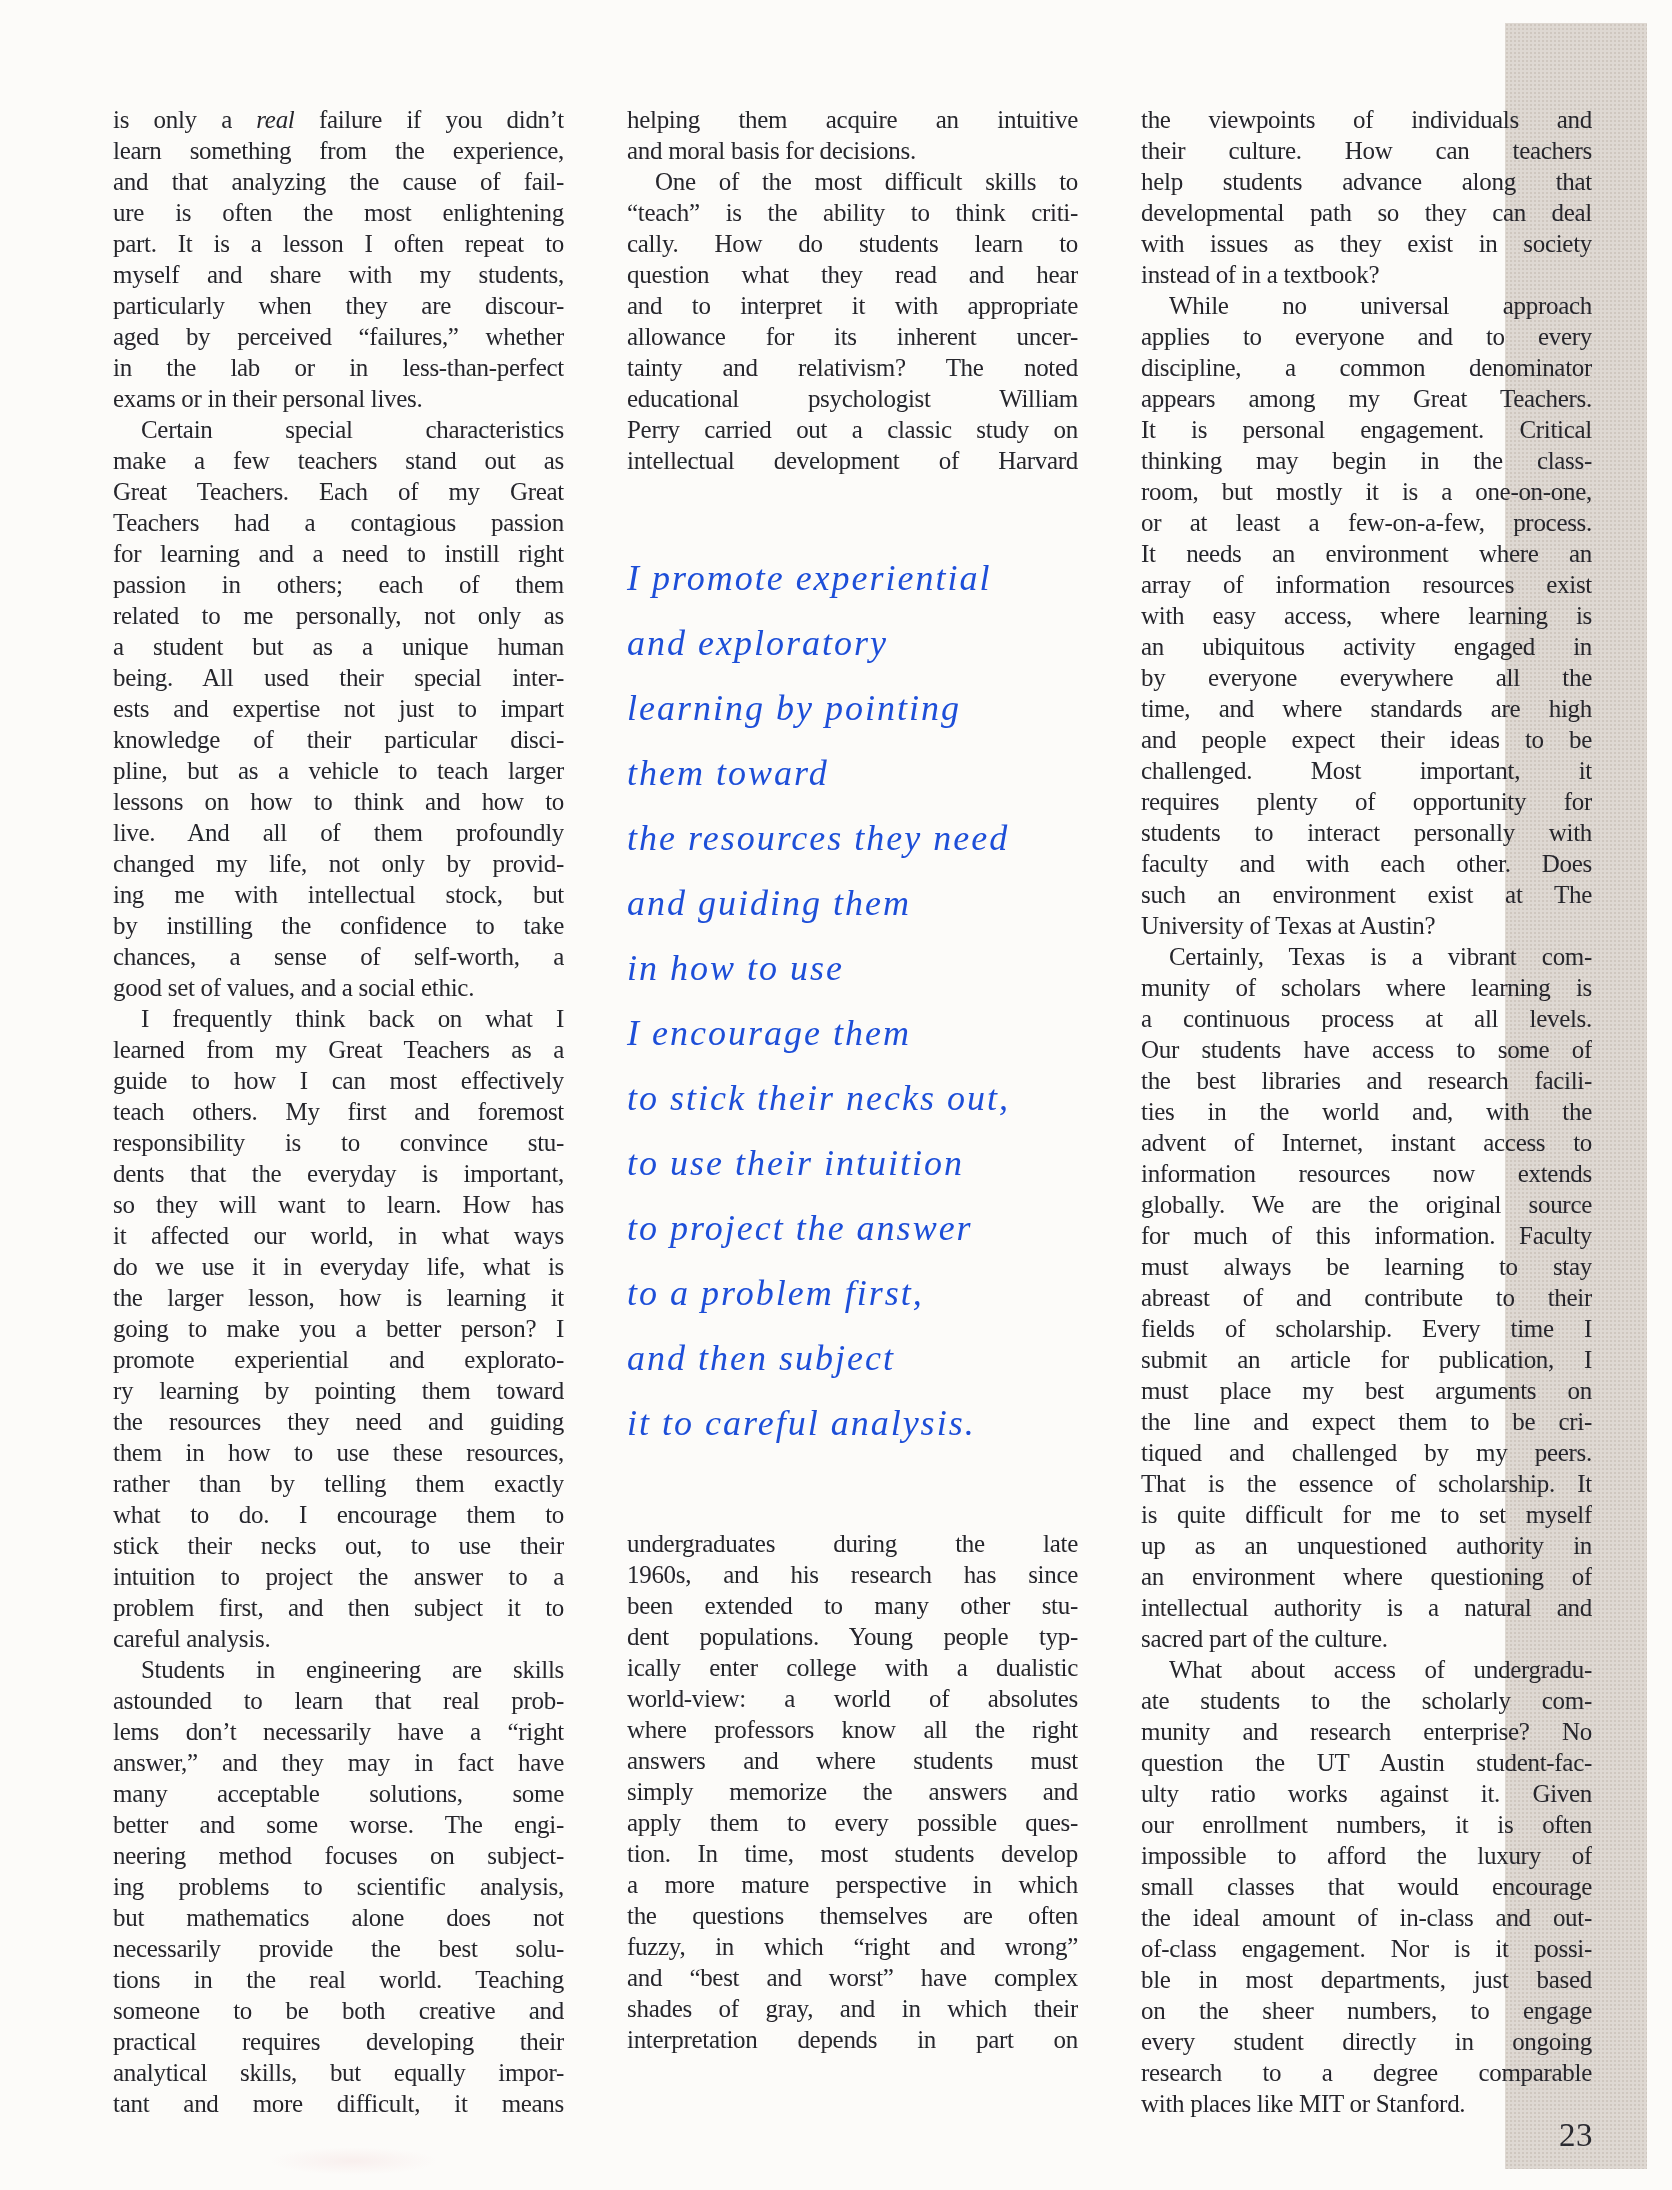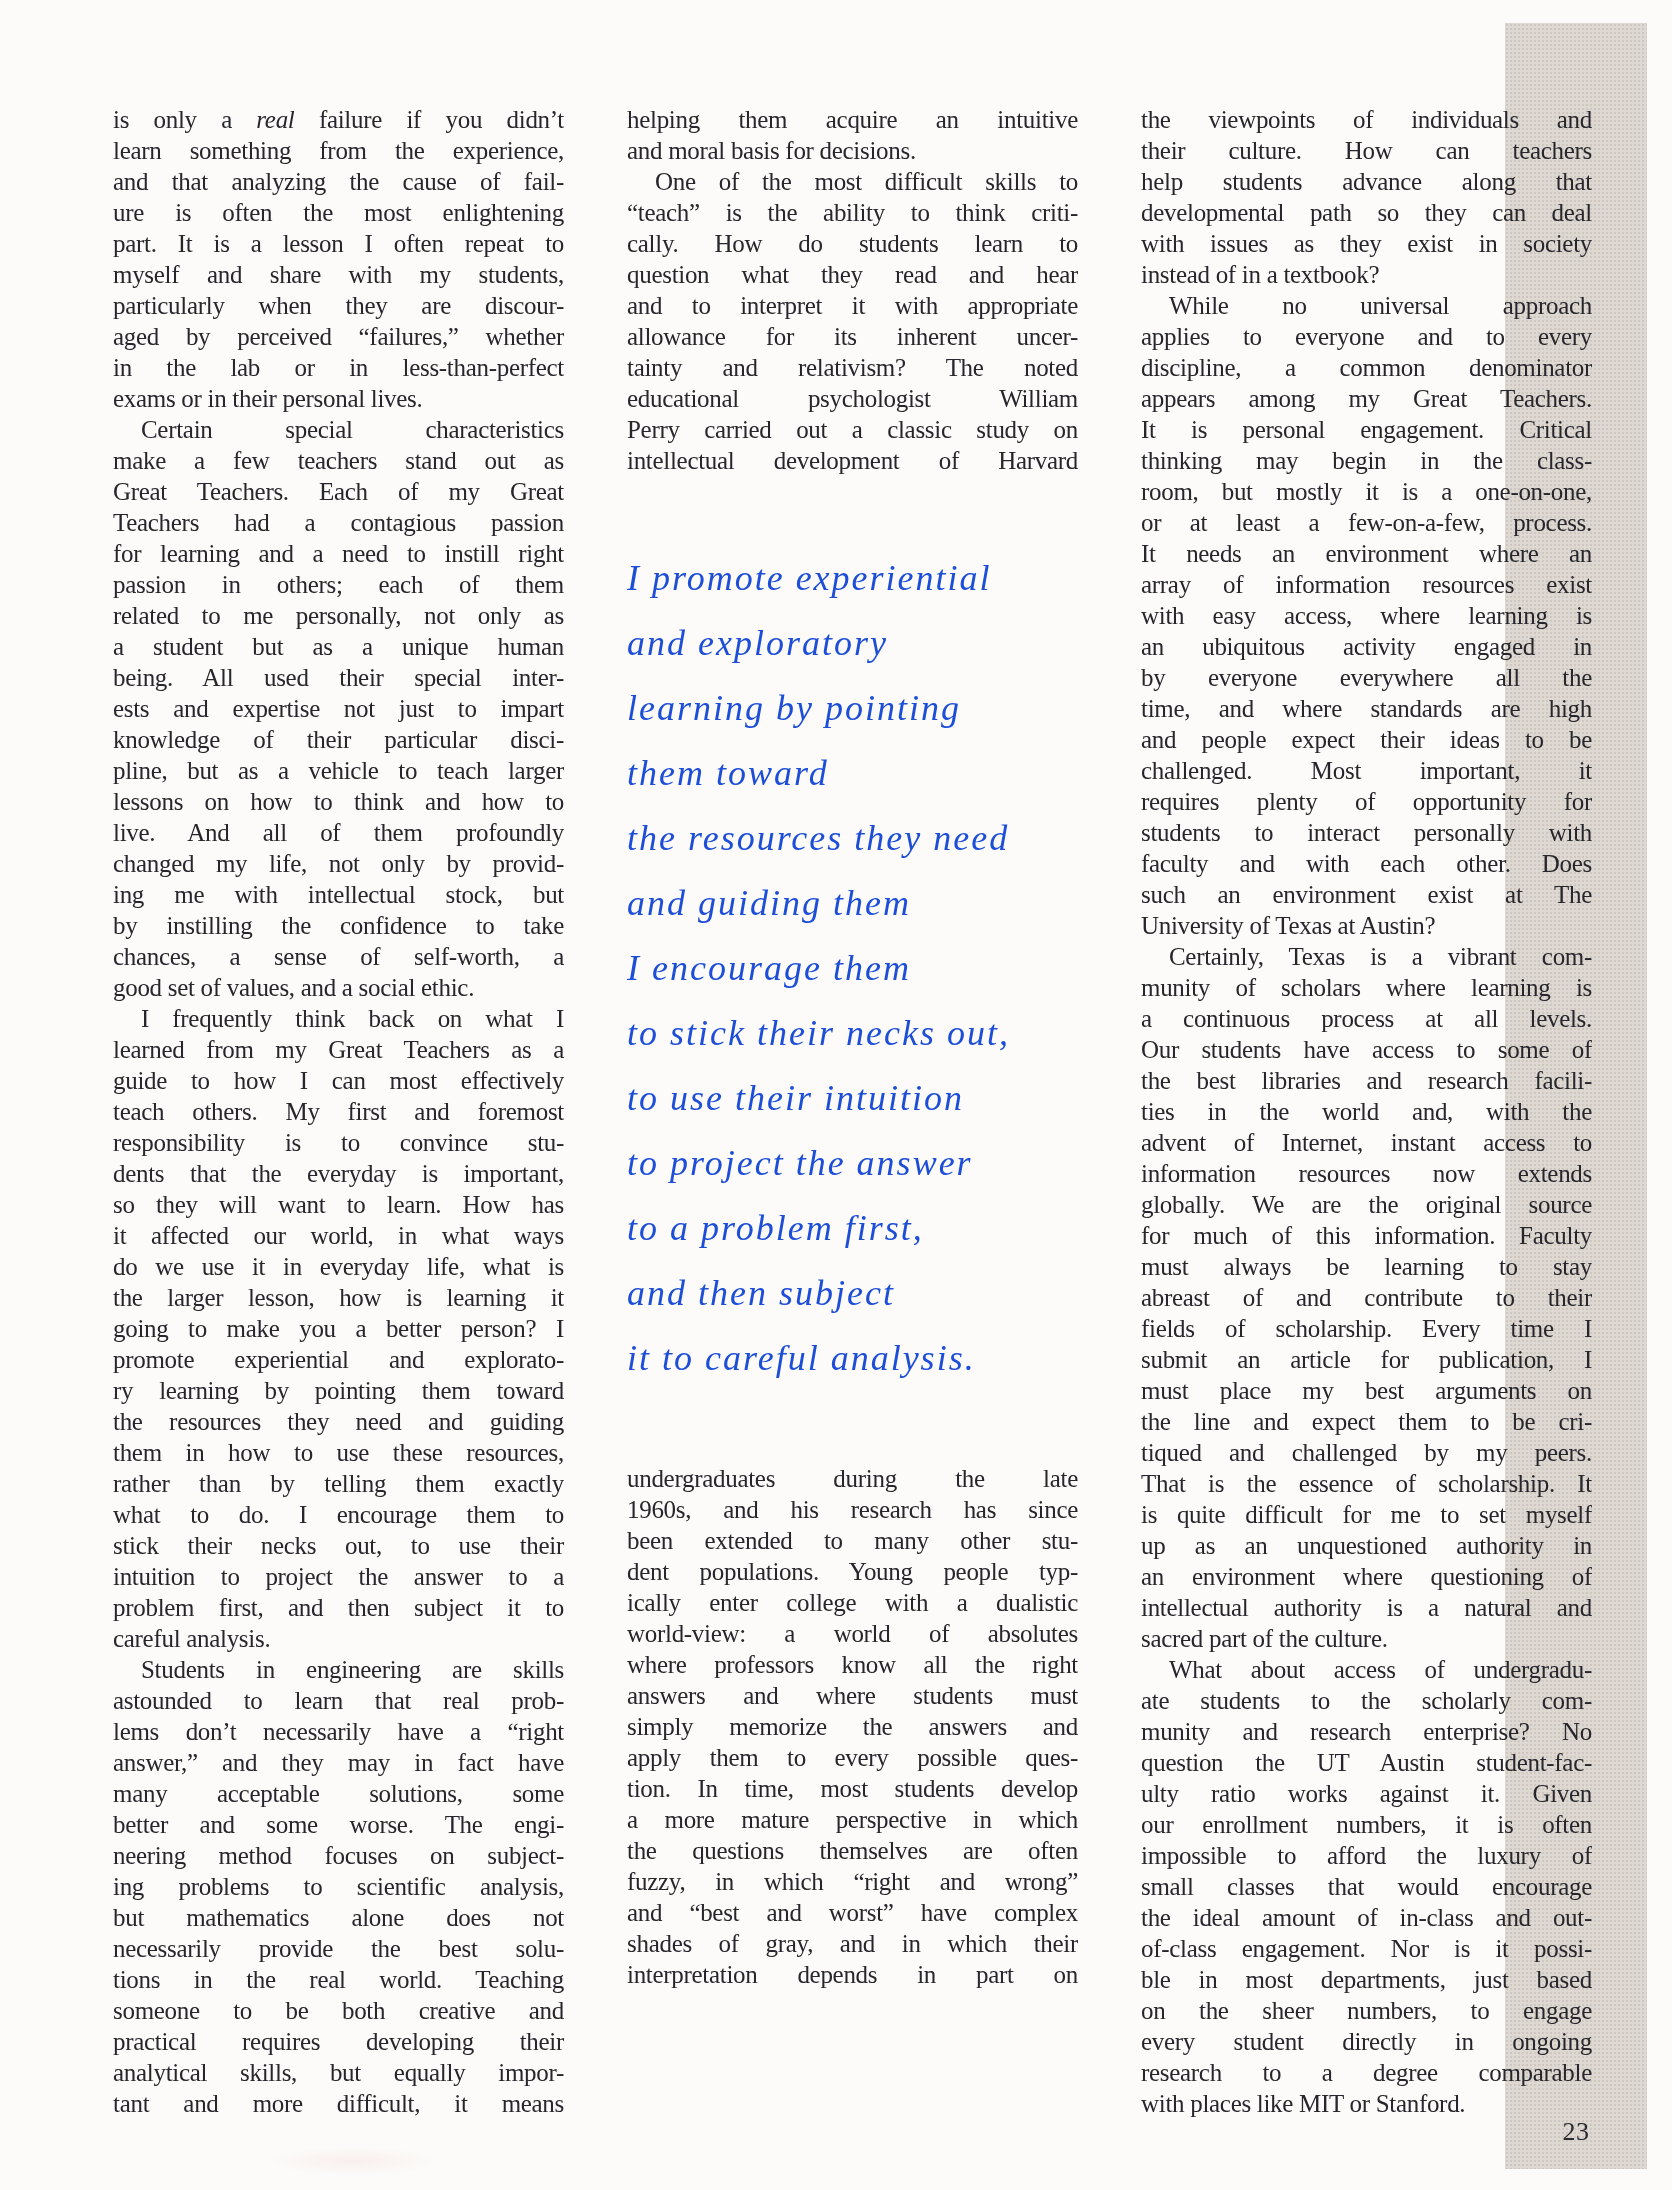--- a/index.html
+++ b/index.html
@@ -48,21 +48,21 @@
     font-size:36px;
     line-height:65px;
     letter-spacing:2px;
     color:#1d4ed8;
     font-family:"Liberation Serif", serif;
   }
   .page-number{
     position:absolute;
     left:1505px;top:2117px;width:142px;
     text-align:center;
-    font-size:26px;
+    font-size:33px;
     color:#2a2a30;
     letter-spacing:0.5px;
   }
   .smudge{
     position:absolute;
     left:269px;top:2147px;width:169px;height:28px;
     background:radial-gradient(ellipse at center, rgba(235,195,195,0.22), rgba(235,195,195,0) 70%);
   }
 </style>
 </head>
@@ -150,20 +150,21 @@
       <div class="line">educational psychologist William</div>
       <div class="line">Perry carried out a classic study on</div>
       <div class="line">intellectual development of Harvard</div>
       <div class="quote">
         <div class="qline">I promote experiential</div>
         <div class="qline">and exploratory</div>
         <div class="qline">learning by pointing</div>
         <div class="qline">them toward</div>
         <div class="qline">the resources they need</div>
         <div class="qline">and guiding them</div>
+        <div class="qline">in how to use</div>
         <div class="qline">I encourage them</div>
         <div class="qline">to stick their necks out,</div>
         <div class="qline">to use their intuition</div>
         <div class="qline">to project the answer</div>
         <div class="qline">to a problem first,</div>
         <div class="qline">and then subject</div>
         <div class="qline">it to careful analysis.</div>
       </div>
       <div class="line">undergraduates during the late</div>
       <div class="line">1960s, and his research has since</div>

